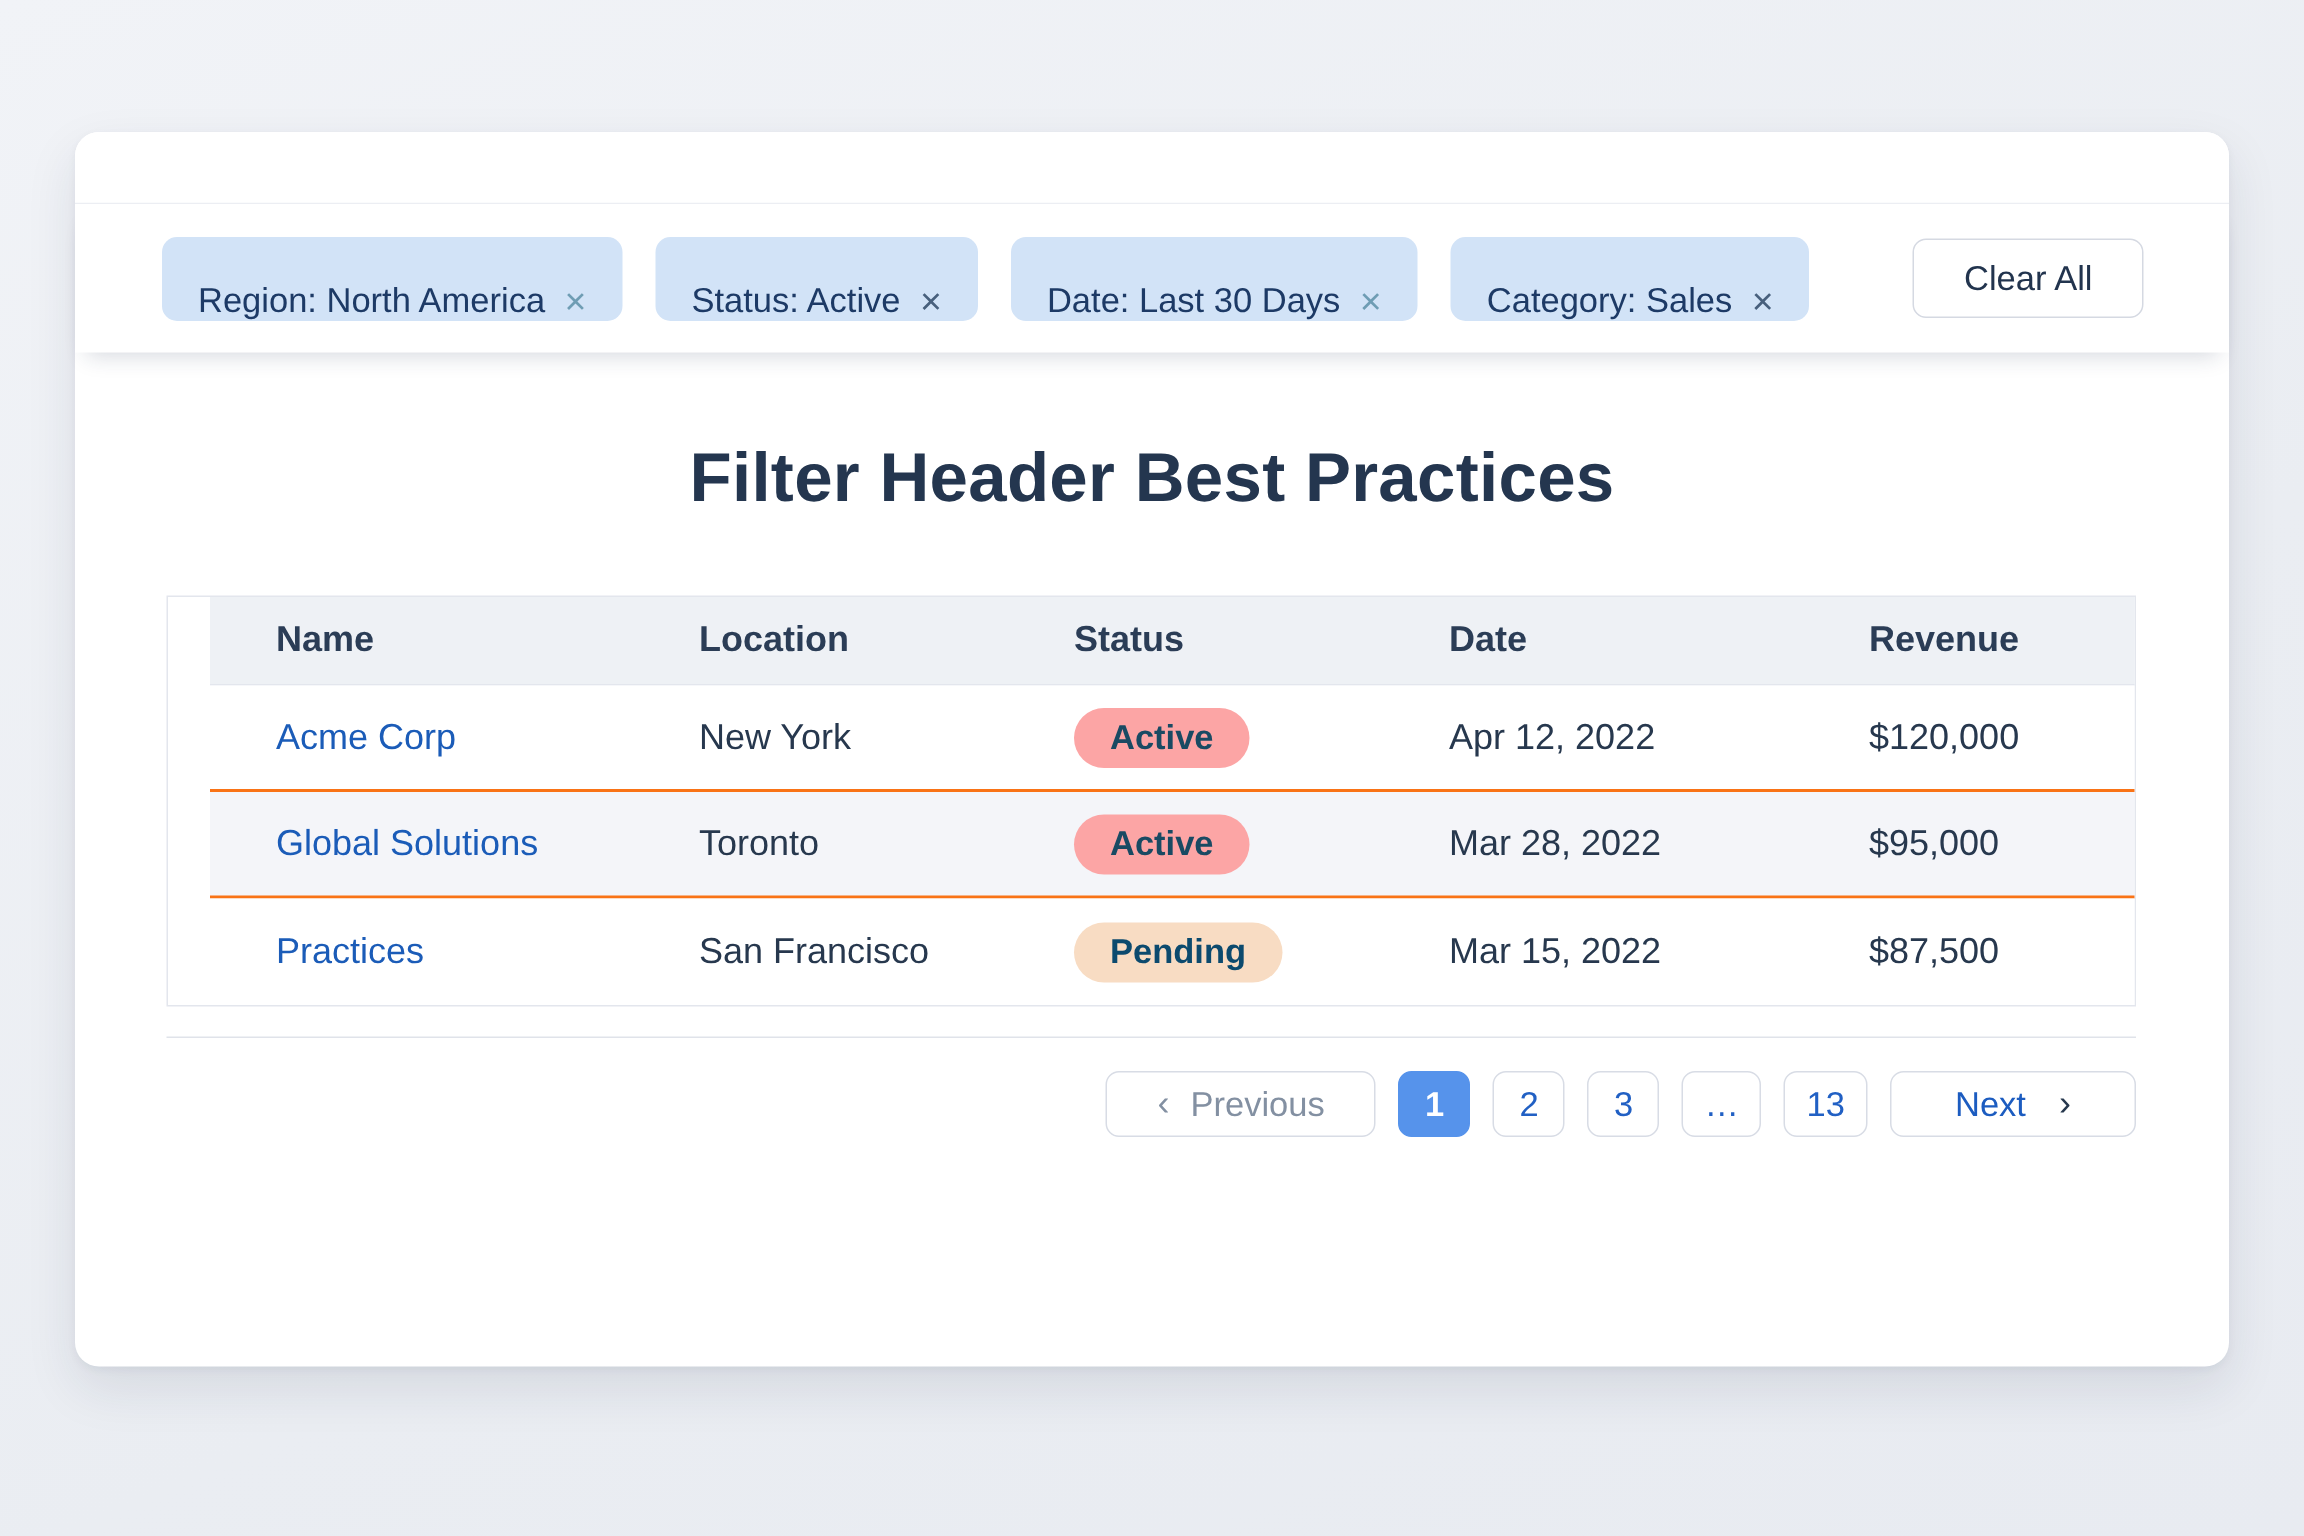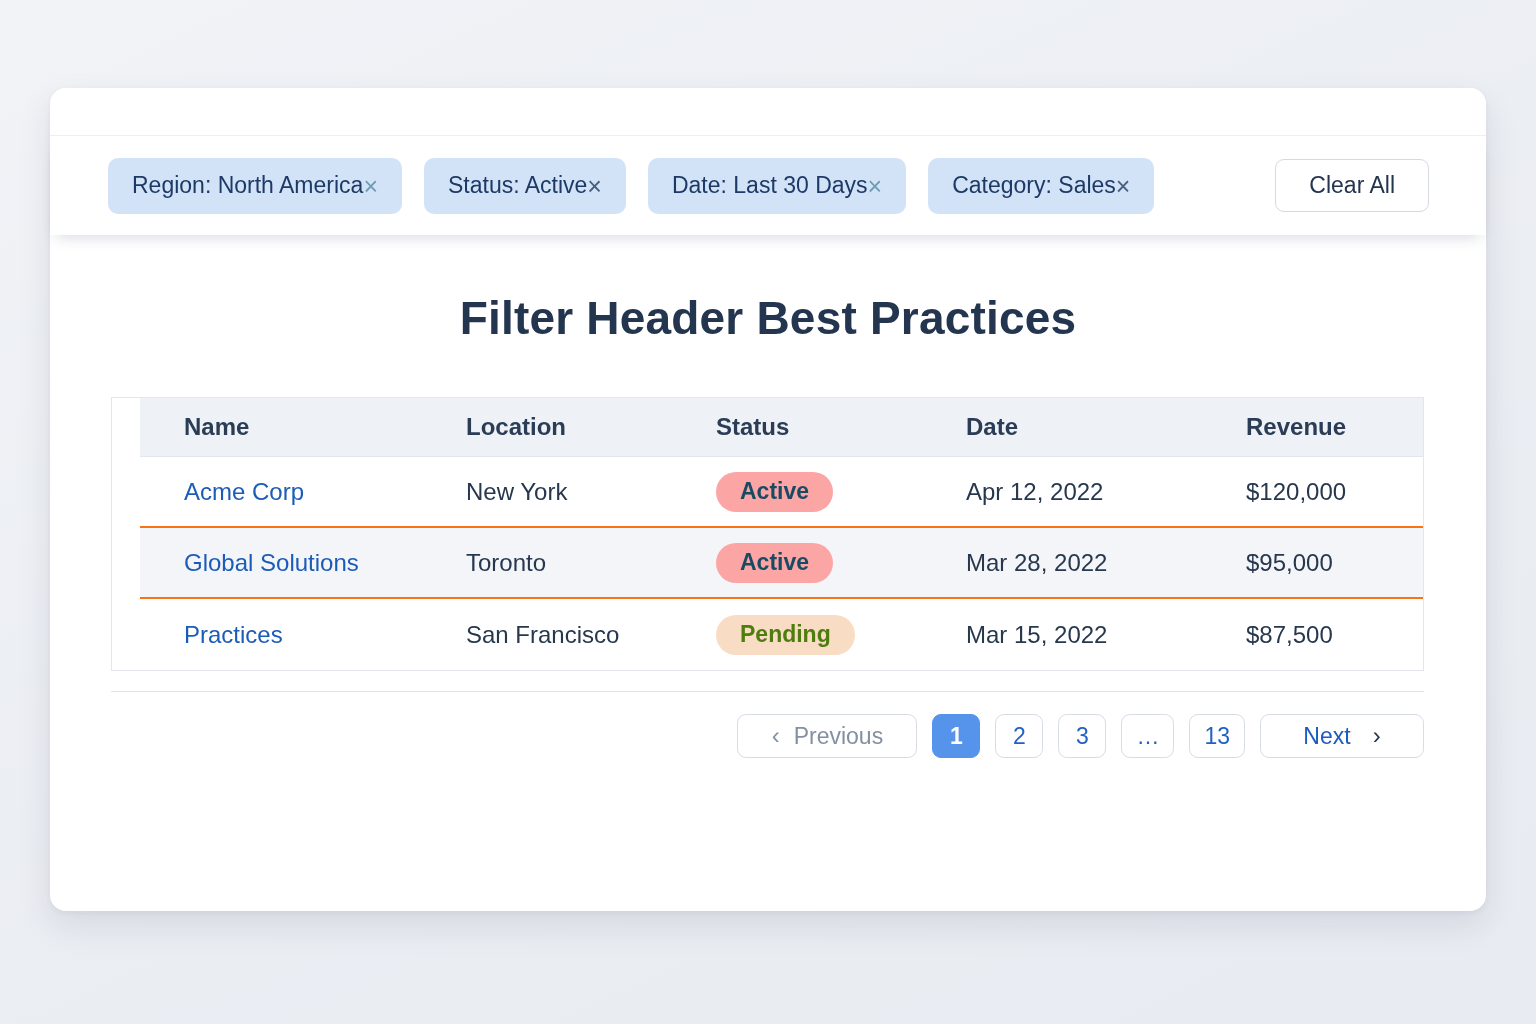--- a/index.html
+++ b/index.html
@@ -39,22 +39,22 @@
     box-shadow: 0 9px 14px -7px rgba(30, 45, 80, 0.18);
     position: relative;
     z-index: 2;
     flex: 0 0 auto;
   }
 
   .chips { display: flex; align-items: center; gap: 22px; }
 
   .chip {
     display: inline-flex;
-    align-items: center;
-    gap: 0;
+    align-items: flex-end;
+    gap: 13px;
     height: 56px;
     padding: 0 24px;
     background: #d2e3f7;
     border-radius: 10px;
     font-size: 23px;
     color: #1d3a66;
     cursor: pointer;
     white-space: nowrap;
   }
   .chip .close {
@@ -133,21 +133,21 @@
     display: inline-flex;
     align-items: center;
     justify-content: center;
     height: 40px;
     padding: 0 24px;
     border-radius: 20px;
     font-weight: 700;
     font-size: 23px;
   }
   .badge.active { background: #fca5a5; color: #194a63; }
-  .badge.pending { background: #f8dcc3; color: #4d7c0f; }
+  .badge.pending { background: #f8dcc3; color: #0c4a6e; }
 
   .footer-divider {
     margin-top: 20px;
     width: 1313px;
     border-top: 1.5px solid #e0e3ea;
   }
 
   .table-footer {
     margin-top: 22px;
     width: 1313px;

